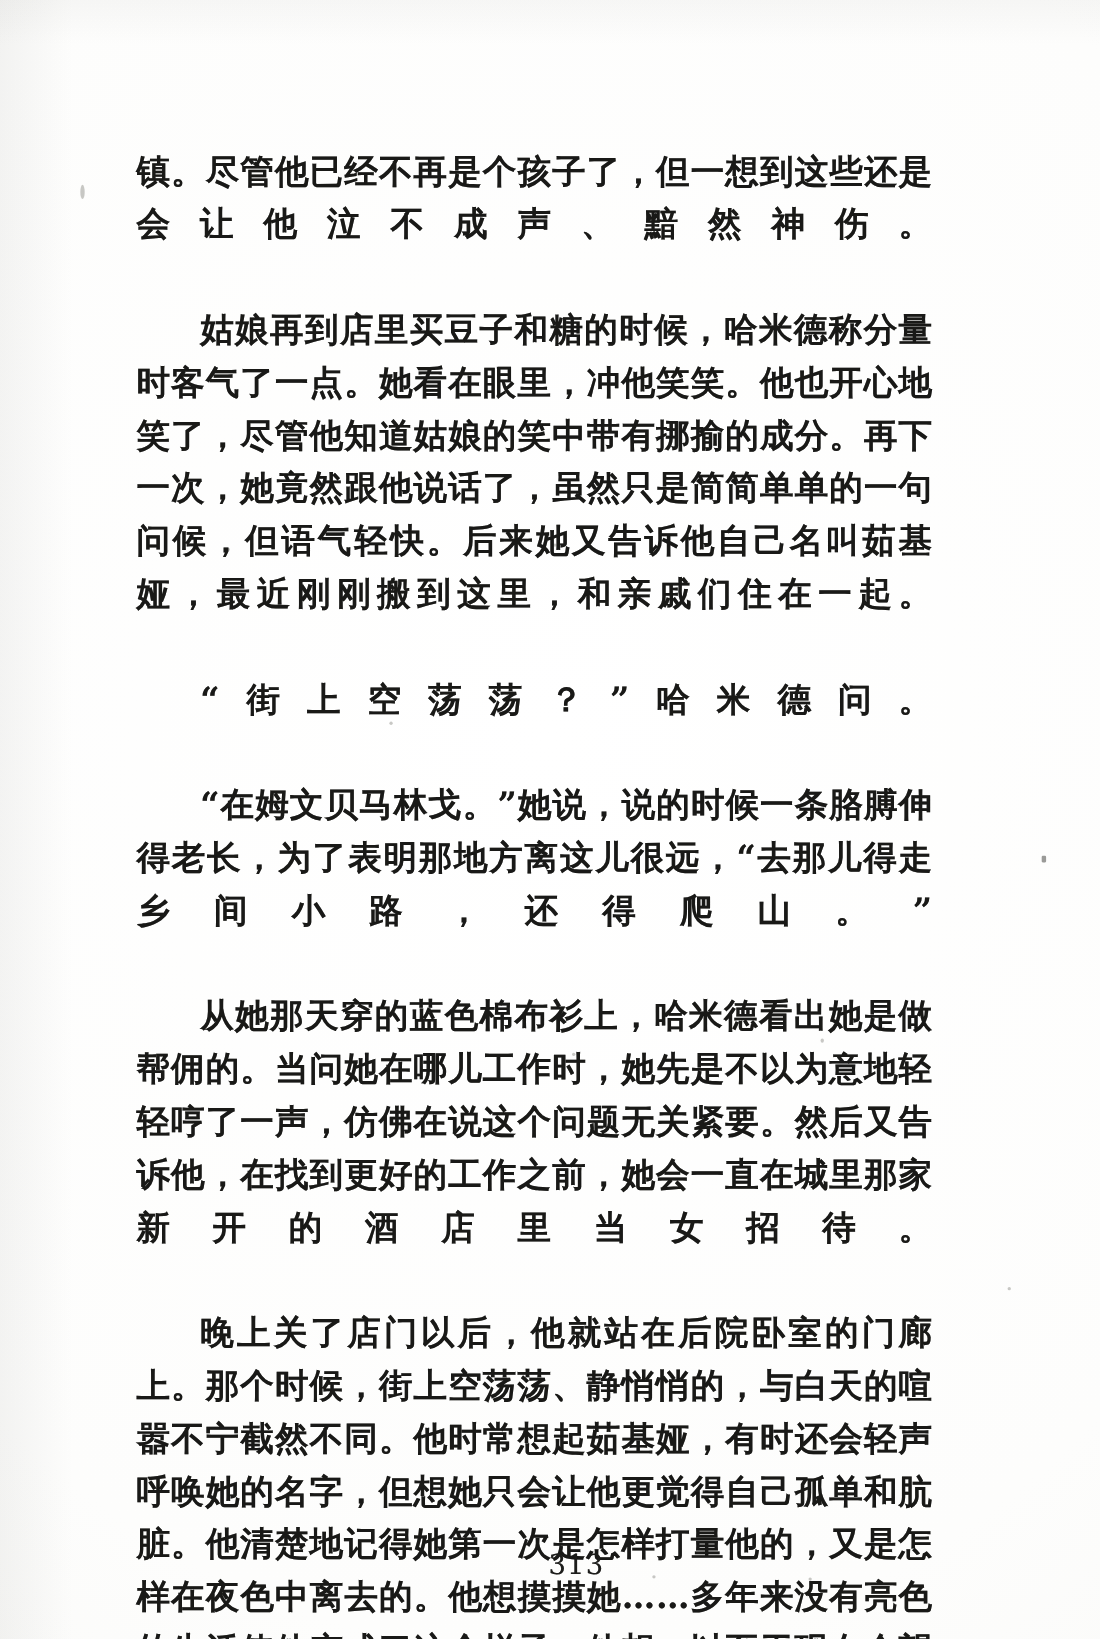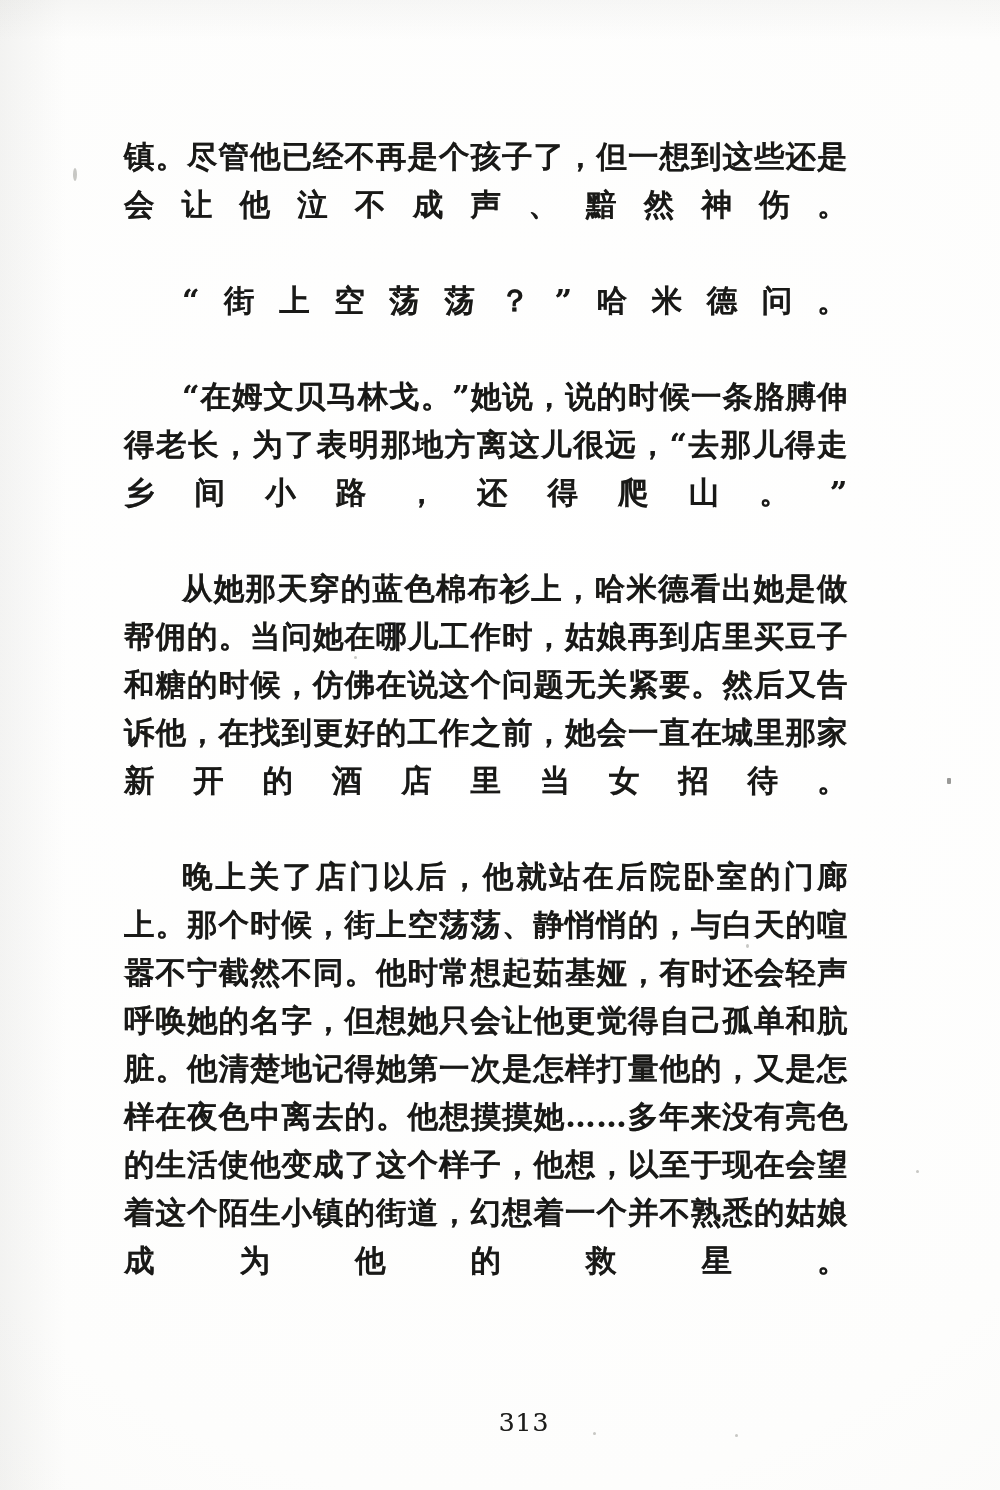--- a/index.html
+++ b/index.html
@@ -106,22 +106,23 @@
   <div class="speck" style="left:354px; top:656px; width:3px;  height:3px;"></div>
   <div class="speck sq" style="left:947px; top:778px; width:4px; height:6px;"></div>
   <div class="speck" style="left:746px; top:944px; width:3px;  height:4px;"></div>
   <div class="speck" style="left:520px; top:957px; width:3px;  height:3px;"></div>
   <div class="speck" style="left:916px; top:1170px; width:3px; height:3px;"></div>
   <div class="speck" style="left:593px; top:1432px; width:3px; height:3px;"></div>
   <div class="speck" style="left:735px; top:1434px; width:3px; height:3px;"></div>
 
   <div class="text-column">
     <p class="para cont">镇。尽管他已经不再是个孩子了，但一想到这些还是会让他泣不成声、黯然神伤。</p>
+    <p class="para">姑娘再到店里买豆子和糖的时候，哈米德称分量时客气了一点。她看在眼里，冲他笑笑。他也开心地笑了，尽管他知道姑娘的笑中带有挪揄的成分。再下一次，她竟然跟他说话了，虽然只是简简单单的一句问候，但语气轻快。后来她又告诉他自己名叫茹基娅，最近刚刚搬到这里，和亲戚们住在一起。</p>
     <p class="para">“街上空荡荡？”哈米德问。</p>
     <p class="para">“在姆文贝马林戈。”她说，说的时候一条胳膊伸得老长，为了表明那地方离这儿很远，“去那儿得走乡间小路，还得爬山。”</p>
-    <p class="para">从她那天穿的蓝色棉布衫上，哈米德看出她是做帮佣的。当问她在哪儿工作时，姑娘再到店里买豆子和糖的时候，仿佛在说这个问题无关紧要。然后又告诉他，在找到更好的工作之前，她会一直在城里那家新开的酒店里当女招待。</p>
+    <p class="para">从她那天穿的蓝色棉布衫上，哈米德看出她是做帮佣的。当问她在哪儿工作时，她先是不以为意地轻轻哼了一声，仿佛在说这个问题无关紧要。然后又告诉他，在找到更好的工作之前，她会一直在城里那家新开的酒店里当女招待。</p>
     <p class="para">晚上关了店门以后，他就站在后院卧室的门廊上。那个时候，街上空荡荡、静悄悄的，与白天的喧嚣不宁截然不同。他时常想起茹基娅，有时还会轻声呼唤她的名字，但想她只会让他更觉得自己孤单和肮脏。他清楚地记得她第一次是怎样打量他的，又是怎样在夜色中离去的。他想摸摸她……多年来没有亮色的生活使他变成了这个样子，他想，以至于现在会望着这个陌生小镇的街道，幻想着一个并不熟悉的姑娘成为他的救星。</p>
 
   </div>
 
   <div class="page-number">313</div>
 
 </div>
 
 </body></html>

